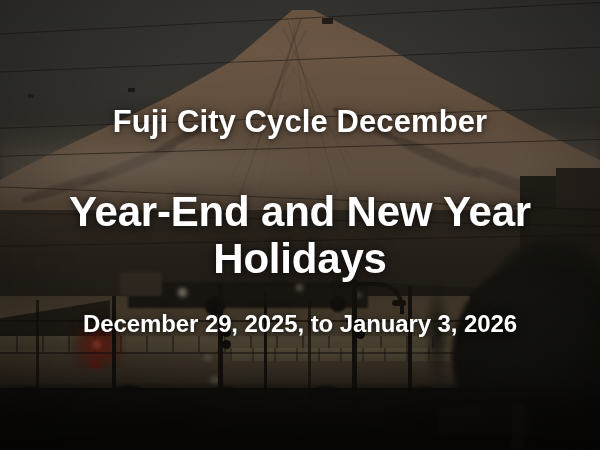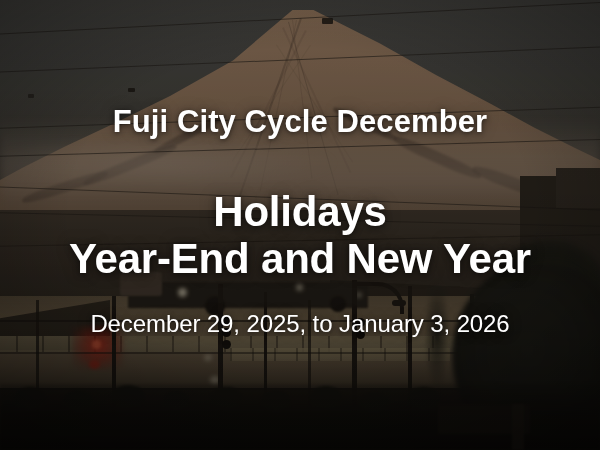--- a/index.html
+++ b/index.html
@@ -438,21 +438,21 @@
     font-size: 42px;
     font-weight: bold;
     line-height: 1.13;
     letter-spacing: -.2px;
     text-shadow: 0 1px 6px rgba(0,0,0,.55), 0 0 16px rgba(0,0,0,.35);
   }
   .t-dates {
     position: absolute;
     left: 0; right: 0; top: 310px;
     font-size: 24px;
-    font-weight: normal;
+    font-weight: bold;
     letter-spacing: -.1px;
     text-shadow: 0 1px 5px rgba(0,0,0,.6), 0 0 14px rgba(0,0,0,.4);
   }
 </style>
 </head>
 <body>
 
 <div id="stage">
 
   <div class="photo">
@@ -546,20 +546,20 @@
 
     <div class="scrim"></div>
     <div class="scrim-grad"></div>
     <div class="vignette"></div>
   </div>
 
   <div class="textwrap">
     <div class="t-station">Fuji City Cycle December</div>
 
     <div class="t-head">
+      <div>Year-End and New Year</div>
       <div>Holidays</div>
-      <div>Year-End and New Year</div>
     </div>
 
     <div class="t-dates">December 29, 2025, to January 3, 2026</div>
   </div>
 
 </div>
 
 </body></html>

